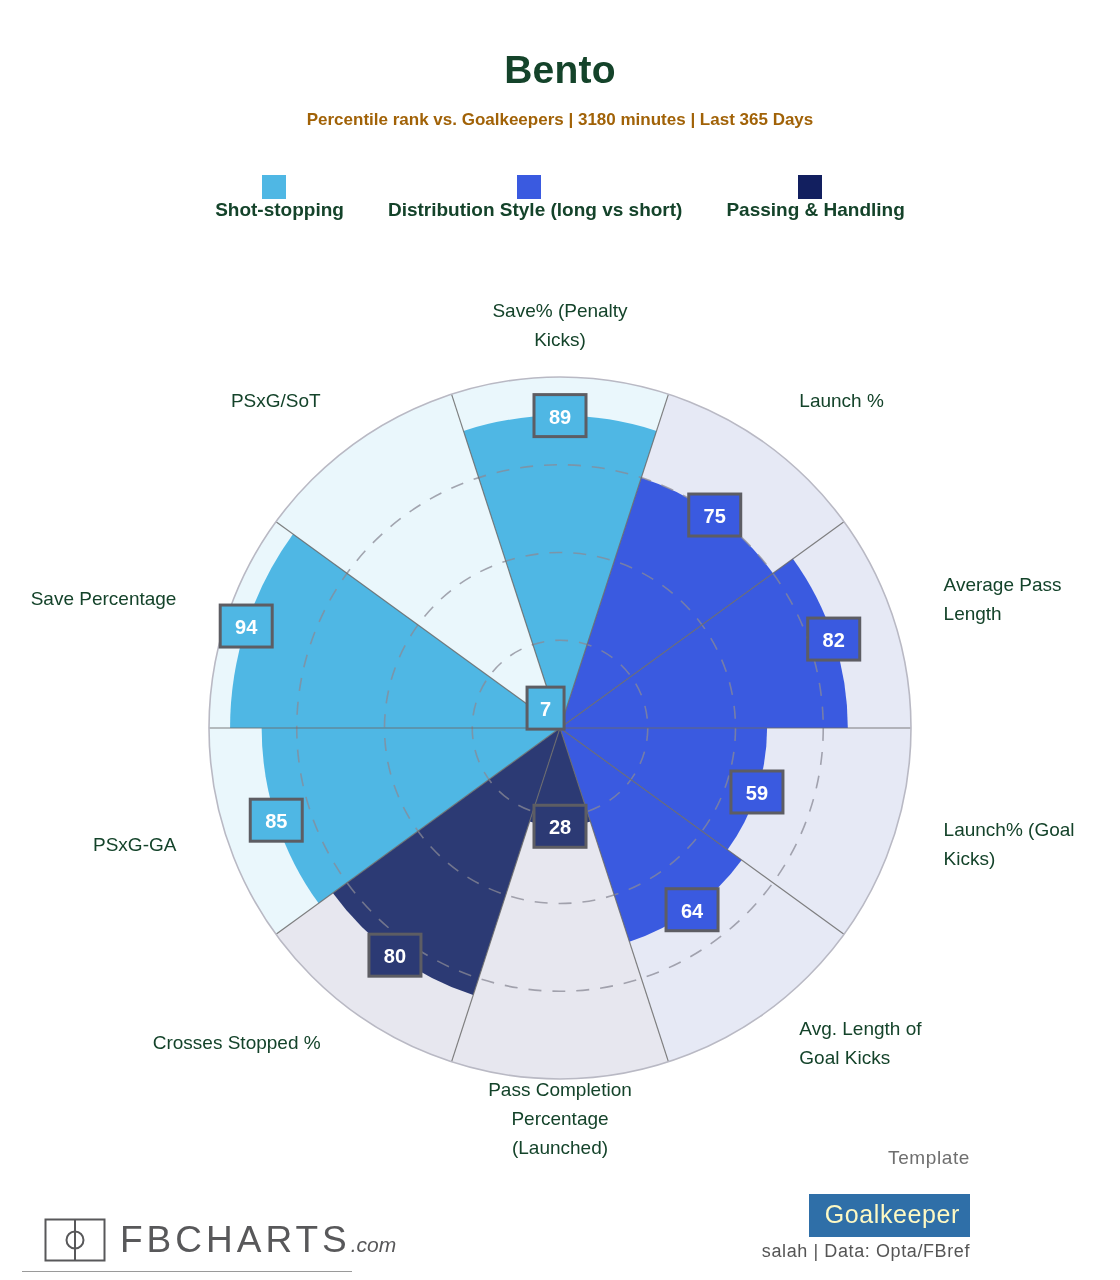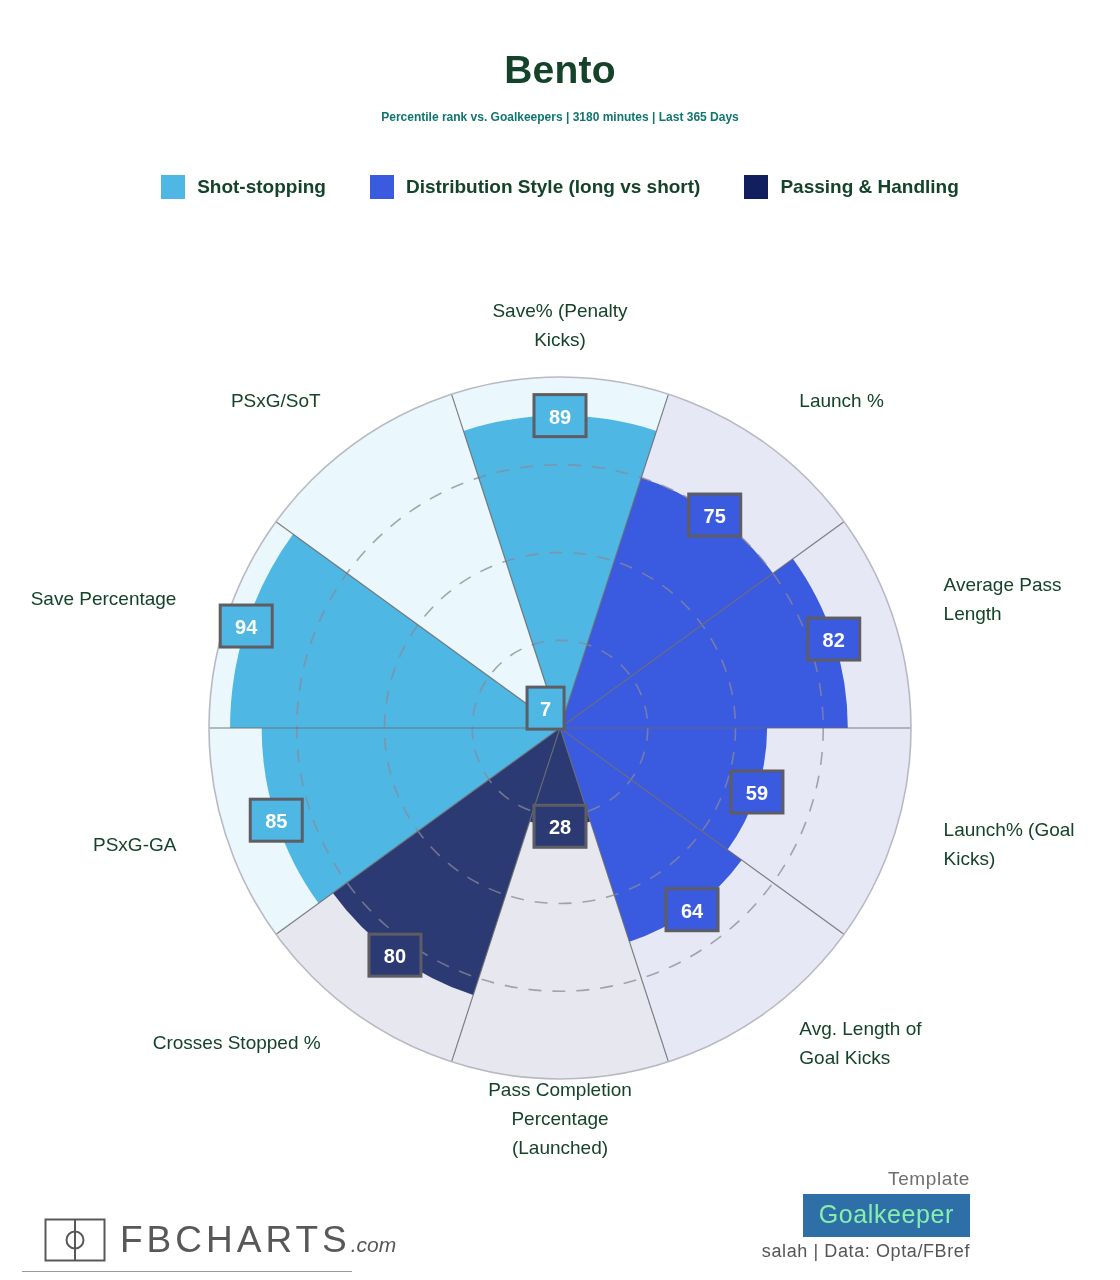--- a/index.html
+++ b/index.html
@@ -15,27 +15,27 @@
   
   .title{
     position:absolute;top:48px;left:0;width:1120px;
     text-align:center;
     font-size:39px;font-weight:bold;color:#14432A;
     letter-spacing:.2px;
   }
   .subtitle{
     position:absolute;top:110px;left:0;width:1120px;
     text-align:center;
-    font-size:12px;font-weight:bold;color:#0f766e;
+    font-size:17px;font-weight:bold;color:#a16207;
   }
   .legend{
     position:absolute;top:175px;left:0;width:1120px;
     display:flex;justify-content:center;align-items:center;gap:0px;
   }
-  .legend-item{display:flex;align-items:center;margin:0 22px;}
+  .legend-item{display:flex;align-items:center;margin:0 22px;flex-direction:column;}
   .legend-swatch{width:24px;height:24px;display:inline-block;margin-right:12px;}
   .legend-label{font-size:19px;font-weight:bold;color:#14432A;white-space:nowrap;}
 
   
   .chart-wrap{position:absolute;top:0;left:0;width:1120px;height:1280px;text-align:right;}
   svg.pizza{position:absolute;top:0;left:0;}
 
   .axis-label{
     fill:#14432A;font-size:19px;font-family:"Liberation Sans", sans-serif;
   }
@@ -58,25 +58,25 @@
   .logo-dotcom{font-size:21px;letter-spacing:0px;font-style:italic;color:#58585A;}
   .footer-rule{
     position:absolute;left:22px;bottom:8px;width:330px;height:1px;background:#9a9a9a;
   }
 
   .footer-right{
     position:absolute;right:26px;bottom:18px;text-align:right;
   }
   .tmpl-label{
     font-size:19px;color:#6f6f6f;font-family:"Liberation Sans", sans-serif;
-    margin-bottom:4px;letter-spacing:.6px;
+    margin-bottom:25px;letter-spacing:.6px;
   }
   .tmpl-badge{
-    display:inline-block;background:#2F6FA8;color:#86efac;
-    font-size:25px;padding:6px 16px 8px 16px;letter-spacing:.6px;
+    display:inline-block;background:#2F6FA8;color:#fef9c3;
+    font-size:25px;padding:6px 10px 8px 16px;letter-spacing:.6px;
     font-family:"Liberation Sans", sans-serif;
   }
   .credit{
     margin-top:4px;font-size:18px;color:#555555;letter-spacing:.6px;
     font-family:"Liberation Sans", sans-serif;
   }
 </style>
 </head>
 <body>
 

